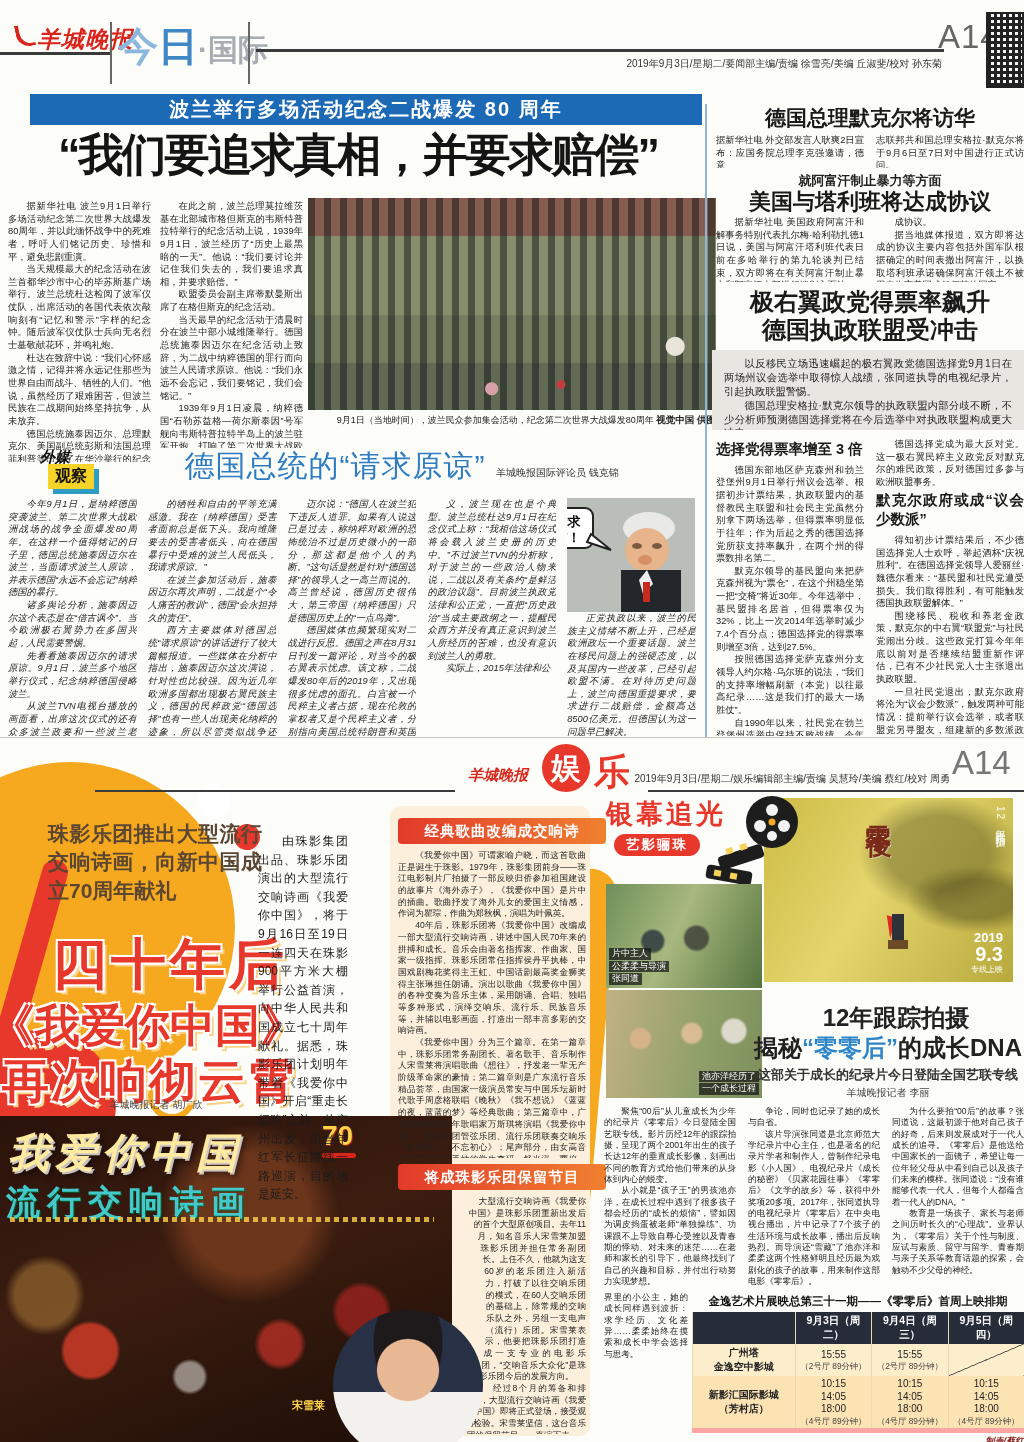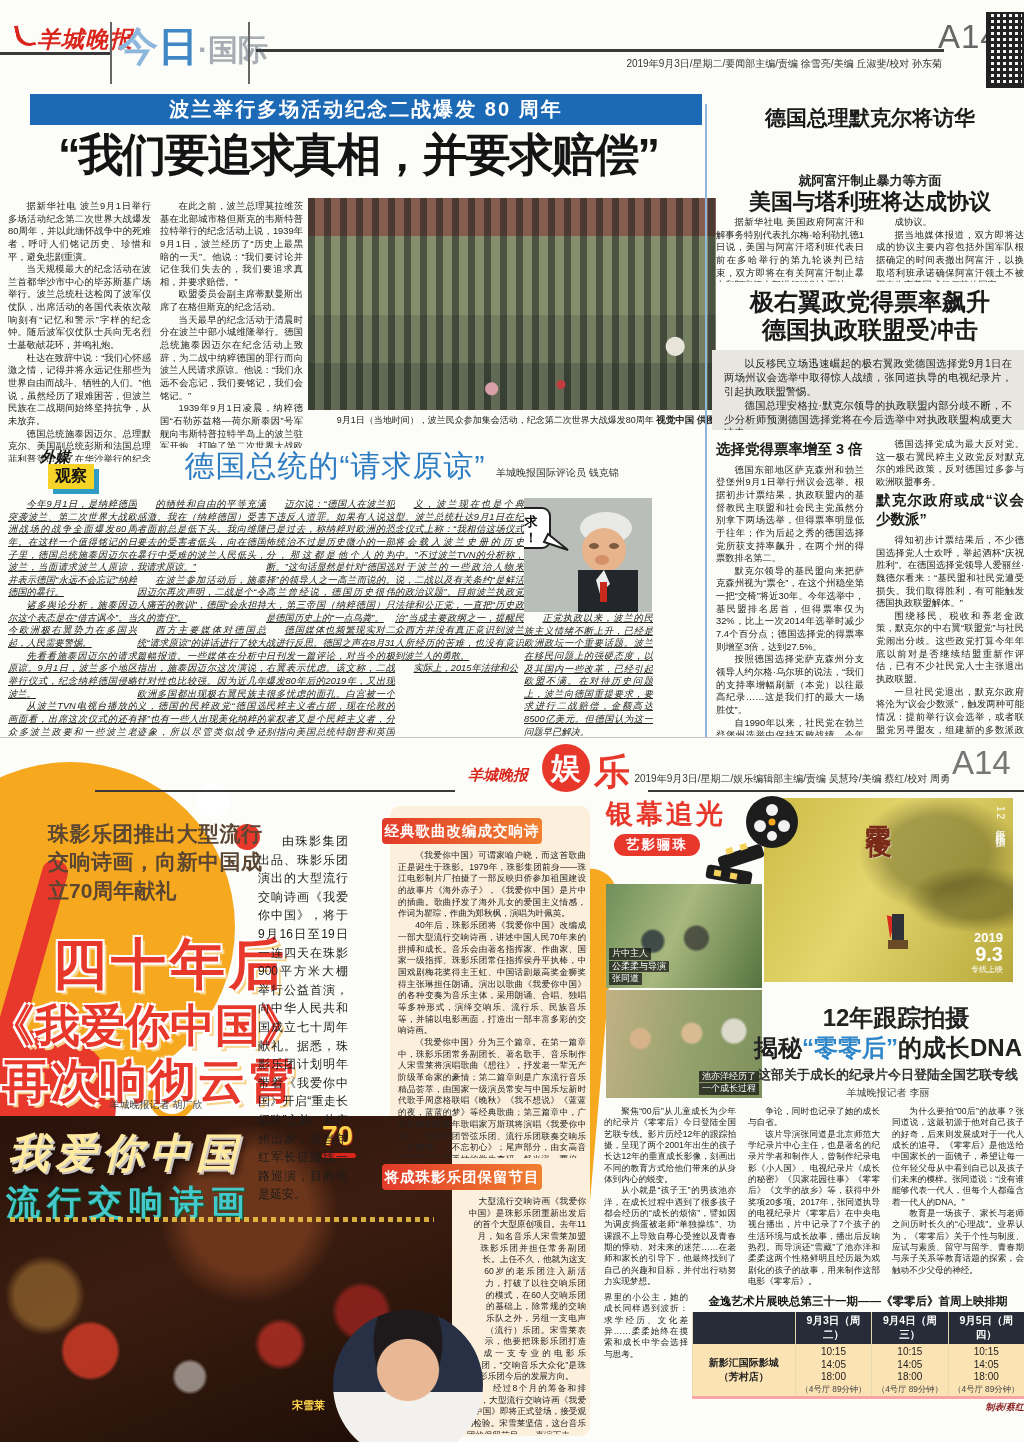--- a/index.html
+++ b/index.html
@@ -42,21 +42,21 @@
       linear-gradient(#8a5a4e 0 18%, #8a936f 18% 55%, #768062 55% 78%, #5f6852 78% 100%);}
   #photo-cap{left:308px;top:414px;width:408px;font-size:9px;color:#222;text-align:right;}
   #photo-cap b{font-size:9.5px;}
   
   #obs-badge{left:38px;top:450px;width:66px;height:48px;}
   #obs-badge .b1{position:absolute;left:2px;top:-2px;font-size:15px;font-style:italic;font-weight:bold;color:#111;}
   #obs-badge .b2{position:absolute;left:10px;top:14px;background:#f5d327;color:#111;font-size:16px;font-weight:900;
                  padding:2px 7px;box-shadow:5px 5px 0 #2e9cc3;}
   #comm-head{left:140px;top:446px;width:390px;font-size:30px;font-weight:normal;color:#2e7cc2;text-align:center;letter-spacing:1px;}
   #comm-byline{left:496px;top:466px;width:180px;font-size:10px;color:#333;}
-  #comm-cols{left:8px;top:498px;width:688px;height:238px;display:flex;gap:0;text-decoration:underline;}
+  #comm-cols{left:8px;top:498px;width:688px;height:238px;display:flex;gap:11px;}
   #comm-cols .c{width:129px;font-size:9.3px;line-height:1.36;font-style:italic;overflow:hidden;}
   #cartoon{width:174px;height:114px;margin-left:-46px;background:#b9beb8;position:relative;z-index:2;font-style:normal;}
   
   #vline-blue{left:705px;top:104px;width:2px;height:634px;background:#8fb6d9;}
   .rc-head{left:716px;width:308px;text-align:center;font-weight:900;color:#1a1a1a;}
   #merkel-head{top:104px;font-size:21px;}
   .rc-cols{left:716px;width:308px;display:flex;gap:12px;}
   .rc-cols .c{width:148px;font-size:9.3px;line-height:1.36;overflow:hidden;}
   #merkel-cols{top:134px;height:34px;}
   #tal-kicker{left:716px;top:172px;width:308px;font-size:13px;font-weight:bold;text-align:center;}
@@ -112,21 +112,21 @@
             text-shadow:1px 1px 0 #063;}
   #orch-credits{left:10px;top:1217px;width:424px;height:5px;z-index:2;background:
       repeating-linear-gradient(90deg,#ffd24a 0 5px,transparent 5px 9px);opacity:.8;}
   #portrait{left:333px;top:1310px;width:150px;height:150px;border-radius:50%;z-index:3;overflow:hidden;
             background:radial-gradient(circle at 50% 40%, #e8b894 0 26%, transparent 27%),
             radial-gradient(ellipse at 50% 22%, #1e1a1c 0 32%, transparent 33%),
             linear-gradient(#273044 0 55%, #f2f1ee 55% 100%);}
   #portrait-cap{left:292px;top:1398px;font-size:11px;font-weight:bold;color:#ffd24a;z-index:4;}
   
   #intro-col{left:258px;top:832px;width:90px;height:412px;font-size:12px;line-height:1.55;color:#1c1c1c;z-index:2;}
-  .redbar{left:382px;width:160px;height:26px;z-index:2;border-radius:4px;color:#fff;font-size:14.5px;font-weight:bold;
+  .redbar{left:398px;width:208px;height:26px;z-index:2;border-radius:4px;color:#fff;font-size:14.5px;font-weight:bold;
           text-align:center;line-height:26px;letter-spacing:1px;background:linear-gradient(90deg,#e23a2a,#f08030);}
   #bar1{top:818px;} #bar2{top:1164px;}
   #feat-body1{left:398px;top:850px;width:188px;height:308px;font-size:8.6px;line-height:1.36;z-index:2;}
   #feat-body2{left:398px;top:1196px;width:188px;height:238px;font-size:8.6px;line-height:1.36;z-index:2;}
   #float-spacer{float:left;width:88px;height:120px;margin-top:108px;shape-outside:inset(0 round 50%);}
   
   #screen-badge{left:606px;top:796px;font-size:27px;font-weight:900;color:#e8382c;letter-spacing:3px;z-index:2;}
   #screen-chip{left:614px;top:834px;z-index:2;background:#e8382c;color:#fff;font-size:13.5px;font-weight:bold;
                padding:2px 12px;border-radius:12px;letter-spacing:2px;}
   #reel{left:700px;top:788px;z-index:2;}
@@ -162,21 +162,21 @@
   #dna-h2{left:752px;top:1032px;width:272px;font-size:24px;font-weight:900;color:#222;text-align:center;z-index:2;}
   #dna-h2 .blue{color:#2e86c8;}
   #dna-sub{left:752px;top:1066px;width:272px;font-size:13px;font-weight:bold;color:#333;text-align:center;z-index:2;}
   #dna-byline{left:752px;top:1086px;width:272px;font-size:10px;color:#444;text-align:center;z-index:2;}
   #dna-cols{left:604px;top:1106px;width:420px;height:180px;display:flex;gap:12px;z-index:2;}
   #dna-cols .c{width:132px;font-size:8.6px;line-height:1.32;overflow:hidden;}
   #dna-strip{left:604px;top:1292px;width:84px;height:142px;font-size:8.6px;line-height:1.32;z-index:2;overflow:hidden;}
   
   #sched{left:692px;top:1294px;width:332px;z-index:2;}
   #sched-title{font-size:11.5px;font-weight:900;color:#111;text-align:center;margin-bottom:3px;}
-  table.tt{border-collapse:collapse;width:332px;border-bottom:3px solid #fca5a5;}
+  table.tt{border-collapse:collapse;width:332px;border-bottom:5px solid #fca5a5;}
   table.tt td,table.tt th{border-left:1px solid #e8d9b4;padding:2px 1px;vertical-align:middle;}
   table.tt th{background:#262d38;color:#fff;font-size:10.5px;font-weight:bold;height:20px;}
   table.tt .cin{width:104px;font-size:10px;font-weight:bold;text-align:center;color:#222;}
   table.tt .day{width:76px;}
   .r1 td{background:#fdeecb;}
   .r2 td{background:#fce3b4;}
   .cell p{margin:0;text-indent:0;text-align:center;font-size:10px;color:#222;line-height:1.25;}
   .cell p:last-child{font-size:8.3px;color:#444;}
   td.diag{background:#fdeecb linear-gradient(to bottom right,transparent 49.2%,#555 49.2%,#555 50.8%,transparent 50.8%);}
   #sched-credit{text-align:right;font-size:9px;color:#8a1f1f;font-weight:bold;font-style:italic;margin-top:2px;}
@@ -265,20 +265,24 @@
         
       </div>
       <div class="body">
           <p>正党执政以来，波兰的民族主义情绪不断上升，已经是欧洲政坛一个重要话题。波兰在移民问题上的强硬态度，以及其国内一些改革，已经引起欧盟不满。在对待历史问题上，波兰向德国重提要求，要求进行二战赔偿，金额高达8500亿美元。但德国认为这一问题早已解决。</p>
         </div>
     </div>
   </div>
 
   <div class="abs" id="vline-blue"></div>
   <div class="abs rc-head" id="merkel-head">德国总理默克尔将访华</div>
+  <div class="abs rc-cols" id="merkel-cols">
+    <div class="c jt">据新华社电 外交部发言人耿爽2日宣布：应国务院总理李克强邀请，德意</div>
+    <div class="c jt">志联邦共和国总理安格拉·默克尔将于9月6日至7日对中国进行正式访问。</div>
+  </div>
   <div class="abs" id="tal-kicker">就阿富汗制止暴力等方面</div>
   <div class="abs rc-head" id="tal-head">美国与塔利班将达成协议</div>
   <div class="abs rc-cols" id="tal-cols">
     <div class="c jt body">
         <p>据新华社电 美国政府阿富汗和解事务特别代表扎尔梅·哈利勒扎德1日说，美国与阿富汗塔利班代表日前在多哈举行的第九轮谈判已结束，双方即将在有关阿富汗制止暴力和阿富汗内部进行谈判方面达</p>
       </div>
     <div class="c jt body">
         <p>成协议。</p>
         <p>据当地媒体报道，双方即将达成的协议主要内容包括外国军队根据确定的时间表撤出阿富汗，以换取塔利班承诺确保阿富汗领土不被用来伤害美国或任何其他国家。</p>
       </div>
@@ -433,20 +437,33 @@
 
   <div class="abs" id="sched">
     <div id="sched-title">金逸艺术片展映总第三十一期——《零零后》首周上映排期</div>
     <table class="tt">
       <tbody>
           <tr>
         <th class="cin"></th>
         <th class="day">9月3日（周二）</th>
         <th class="day">9月4日（周三）</th>
         <th class="day">9月5日（周四）</th>
+      </tr>
+      <tr class="r1">
+        <td class="cin preline">广州塔
+金逸空中影城</td>
+        <td class="cell">
+              <p>15:55</p>
+              <p>（2号厅 89分钟）</p>
+            </td>
+        <td class="cell">
+              <p>15:55</p>
+              <p>（2号厅 89分钟）</p>
+            </td>
+        <td class="diag"></td>
       </tr>
       <tr class="r2">
         <td class="cin preline">新影汇国际影城
 （芳村店）</td>
         <td class="cell">
               <p>10:15</p>
               <p>14:05</p>
               <p>18:00</p>
               <p>（4号厅 89分钟）</p>
             </td>

